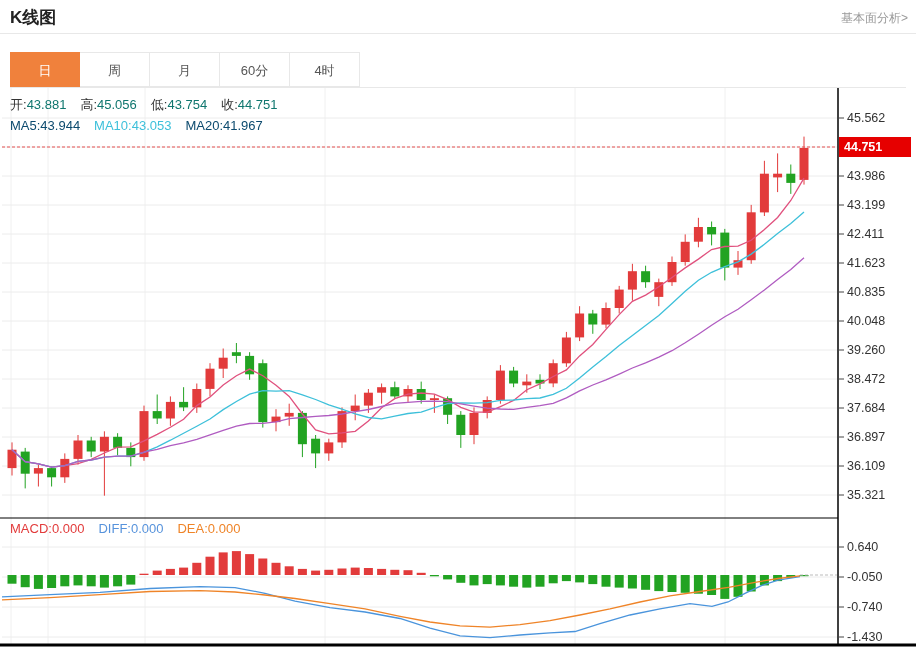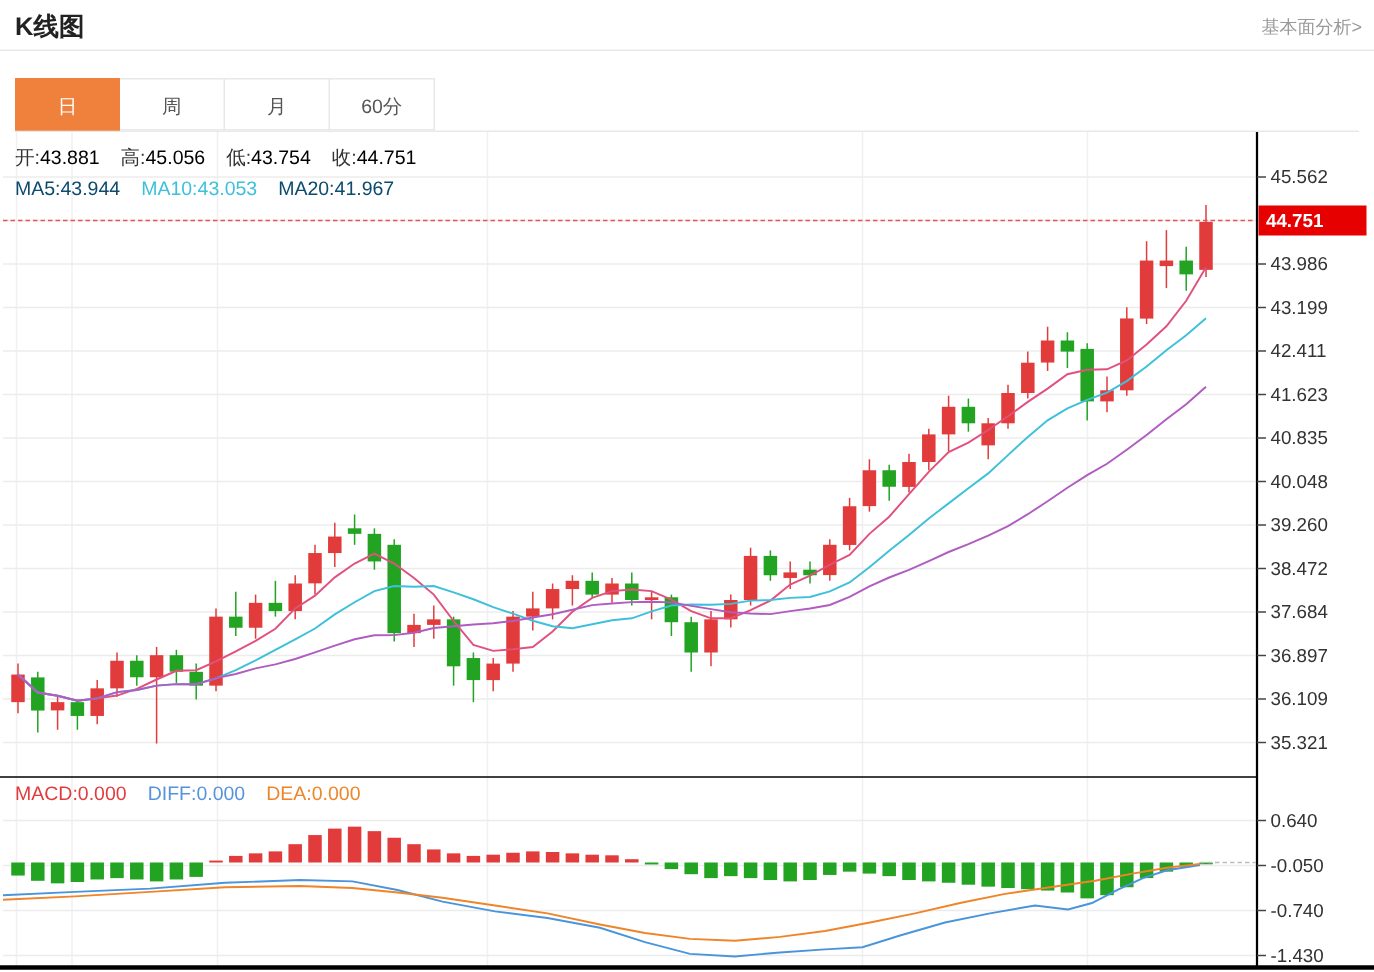--- a/index.html
+++ b/index.html
@@ -10,40 +10,41 @@
   .hline{position:absolute;left:0;top:33px;width:916px;height:1px;background:#e8e8e8;}
   .tabbar{position:absolute;left:10px;top:52px;width:896px;height:35px;display:flex;
           border-bottom:1px solid #e8e8e8;}
   .tab{width:70px;height:35px;line-height:35px;text-align:center;font-size:13px;color:#555;
        background:#fff;border:1px solid #e8e8e8;border-left:none;box-sizing:border-box;cursor:pointer;}
   .tab:first-child{border-left:1px solid #e8e8e8;}
   .tab.active{background:#f0813c;border-color:#f0813c;color:#fff;}
   .legend{position:absolute;left:10px;font-size:13px;white-space:nowrap;}
   .legend span{margin-right:14px;}
   .lg-label{color:#333;}
-  .lg-val{color:#000000;}
+  .lg-val{color:#0f766e;}
   .ma5{color:#0c4a6e;} .ma10{color:#3ec0da;} .ma20{color:#0c4a6e;}
   .mc-macd{color:#e23b3b;} .mc-diff{color:#5793dc;text-align:center;} .mc-dea{color:#ef8428;text-align:center;}
   .price-tag{position:absolute;left:839px;top:137px;width:72px;height:20px;background:#e60000;
              color:#fff;font-size:12.5px;font-weight:600;line-height:20px;padding-left:5px;box-sizing:border-box;}
   svg text{font-family:"Liberation Sans","DejaVu Sans",sans-serif;}
 </style>
 </head>
 <body>
 
 <div class="page">
   <div class="title">K线图</div>
   <a class="toplink">基本面分析&gt;</a>
   <div class="hline"></div>
 
   <div class="tabbar" id="tabbar">
       <div class="tab active">日</div>
       <div class="tab">周</div>
       <div class="tab">月</div>
       <div class="tab">60分</div>
+      <div class="tab">4时</div>
     </div>
 
   <svg id="chart-svg" width="916" height="560" viewBox="0 88 916 560" style="position:absolute;left:0;top:88px;">
       <g>
         <line x1="11" y1="88" x2="11" y2="644" stroke="#f0f0f0" stroke-width="1"></line>
         <line x1="48" y1="88" x2="48" y2="644" stroke="#f0f0f0" stroke-width="1"></line>
         <line x1="145" y1="88" x2="145" y2="644" stroke="#f0f0f0" stroke-width="1"></line>
         <line x1="325" y1="88" x2="325" y2="644" stroke="#f0f0f0" stroke-width="1"></line>
         <line x1="575" y1="88" x2="575" y2="644" stroke="#f0f0f0" stroke-width="1"></line>
         <line x1="725" y1="88" x2="725" y2="644" stroke="#f0f0f0" stroke-width="1"></line>

